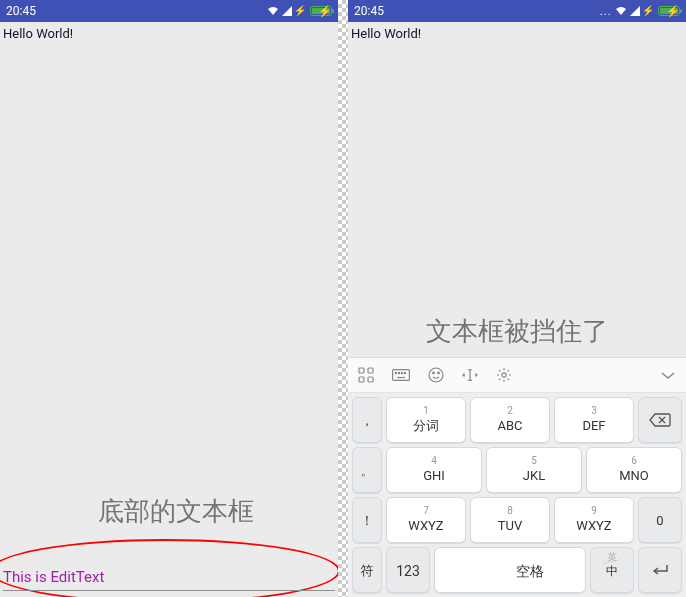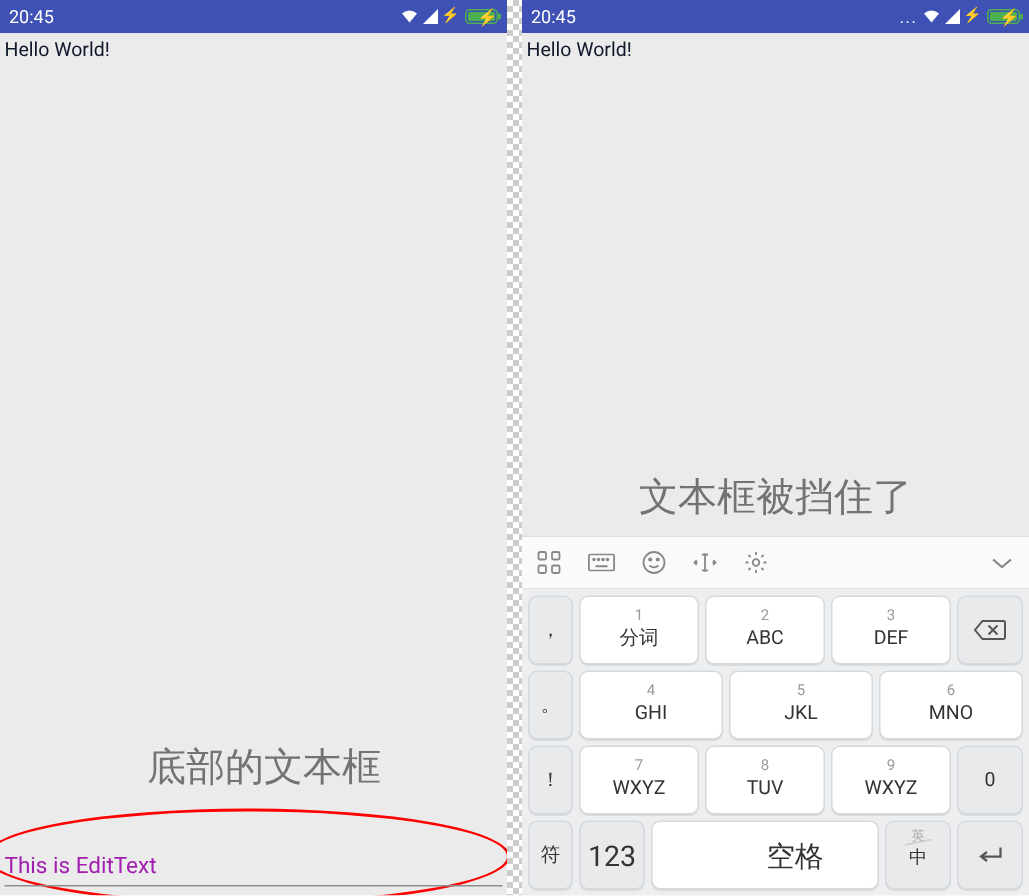--- a/index.html
+++ b/index.html
@@ -120,21 +120,21 @@
     flex-direction:column;
     align-items:center;
     justify-content:center;
     color:#333;
     height:46px;
     box-shadow: 0 1px 0 rgba(0,0,0,0.08);
   }
   .key-side{background:#e8eaec;}
   .key .num{font-size:10px;color:#999;line-height:1;}
   .key .lbl{font-size:13px;line-height:1.2;margin-top:2px;}
-  .key.big .lbl{font-size:19px;}
+  .key.big .lbl{font-size:14px;}
   .row-main .key:nth-child(1){width:30px;}
   .row-main .key:nth-child(2),
   .row-main .key:nth-child(3),
   .row-main .key:nth-child(4){flex:1;}
   .row-main .key:nth-child(5){width:44px;}
   .row-bot .key:nth-child(1){width:30px;}
   .row-bot .key:nth-child(2){width:44px;}
   .row-bot .key:nth-child(3){flex:1;padding-left:40px;}
   .row-bot .key:nth-child(4){width:44px;}
   .row-bot .key:nth-child(5){width:44px;}

